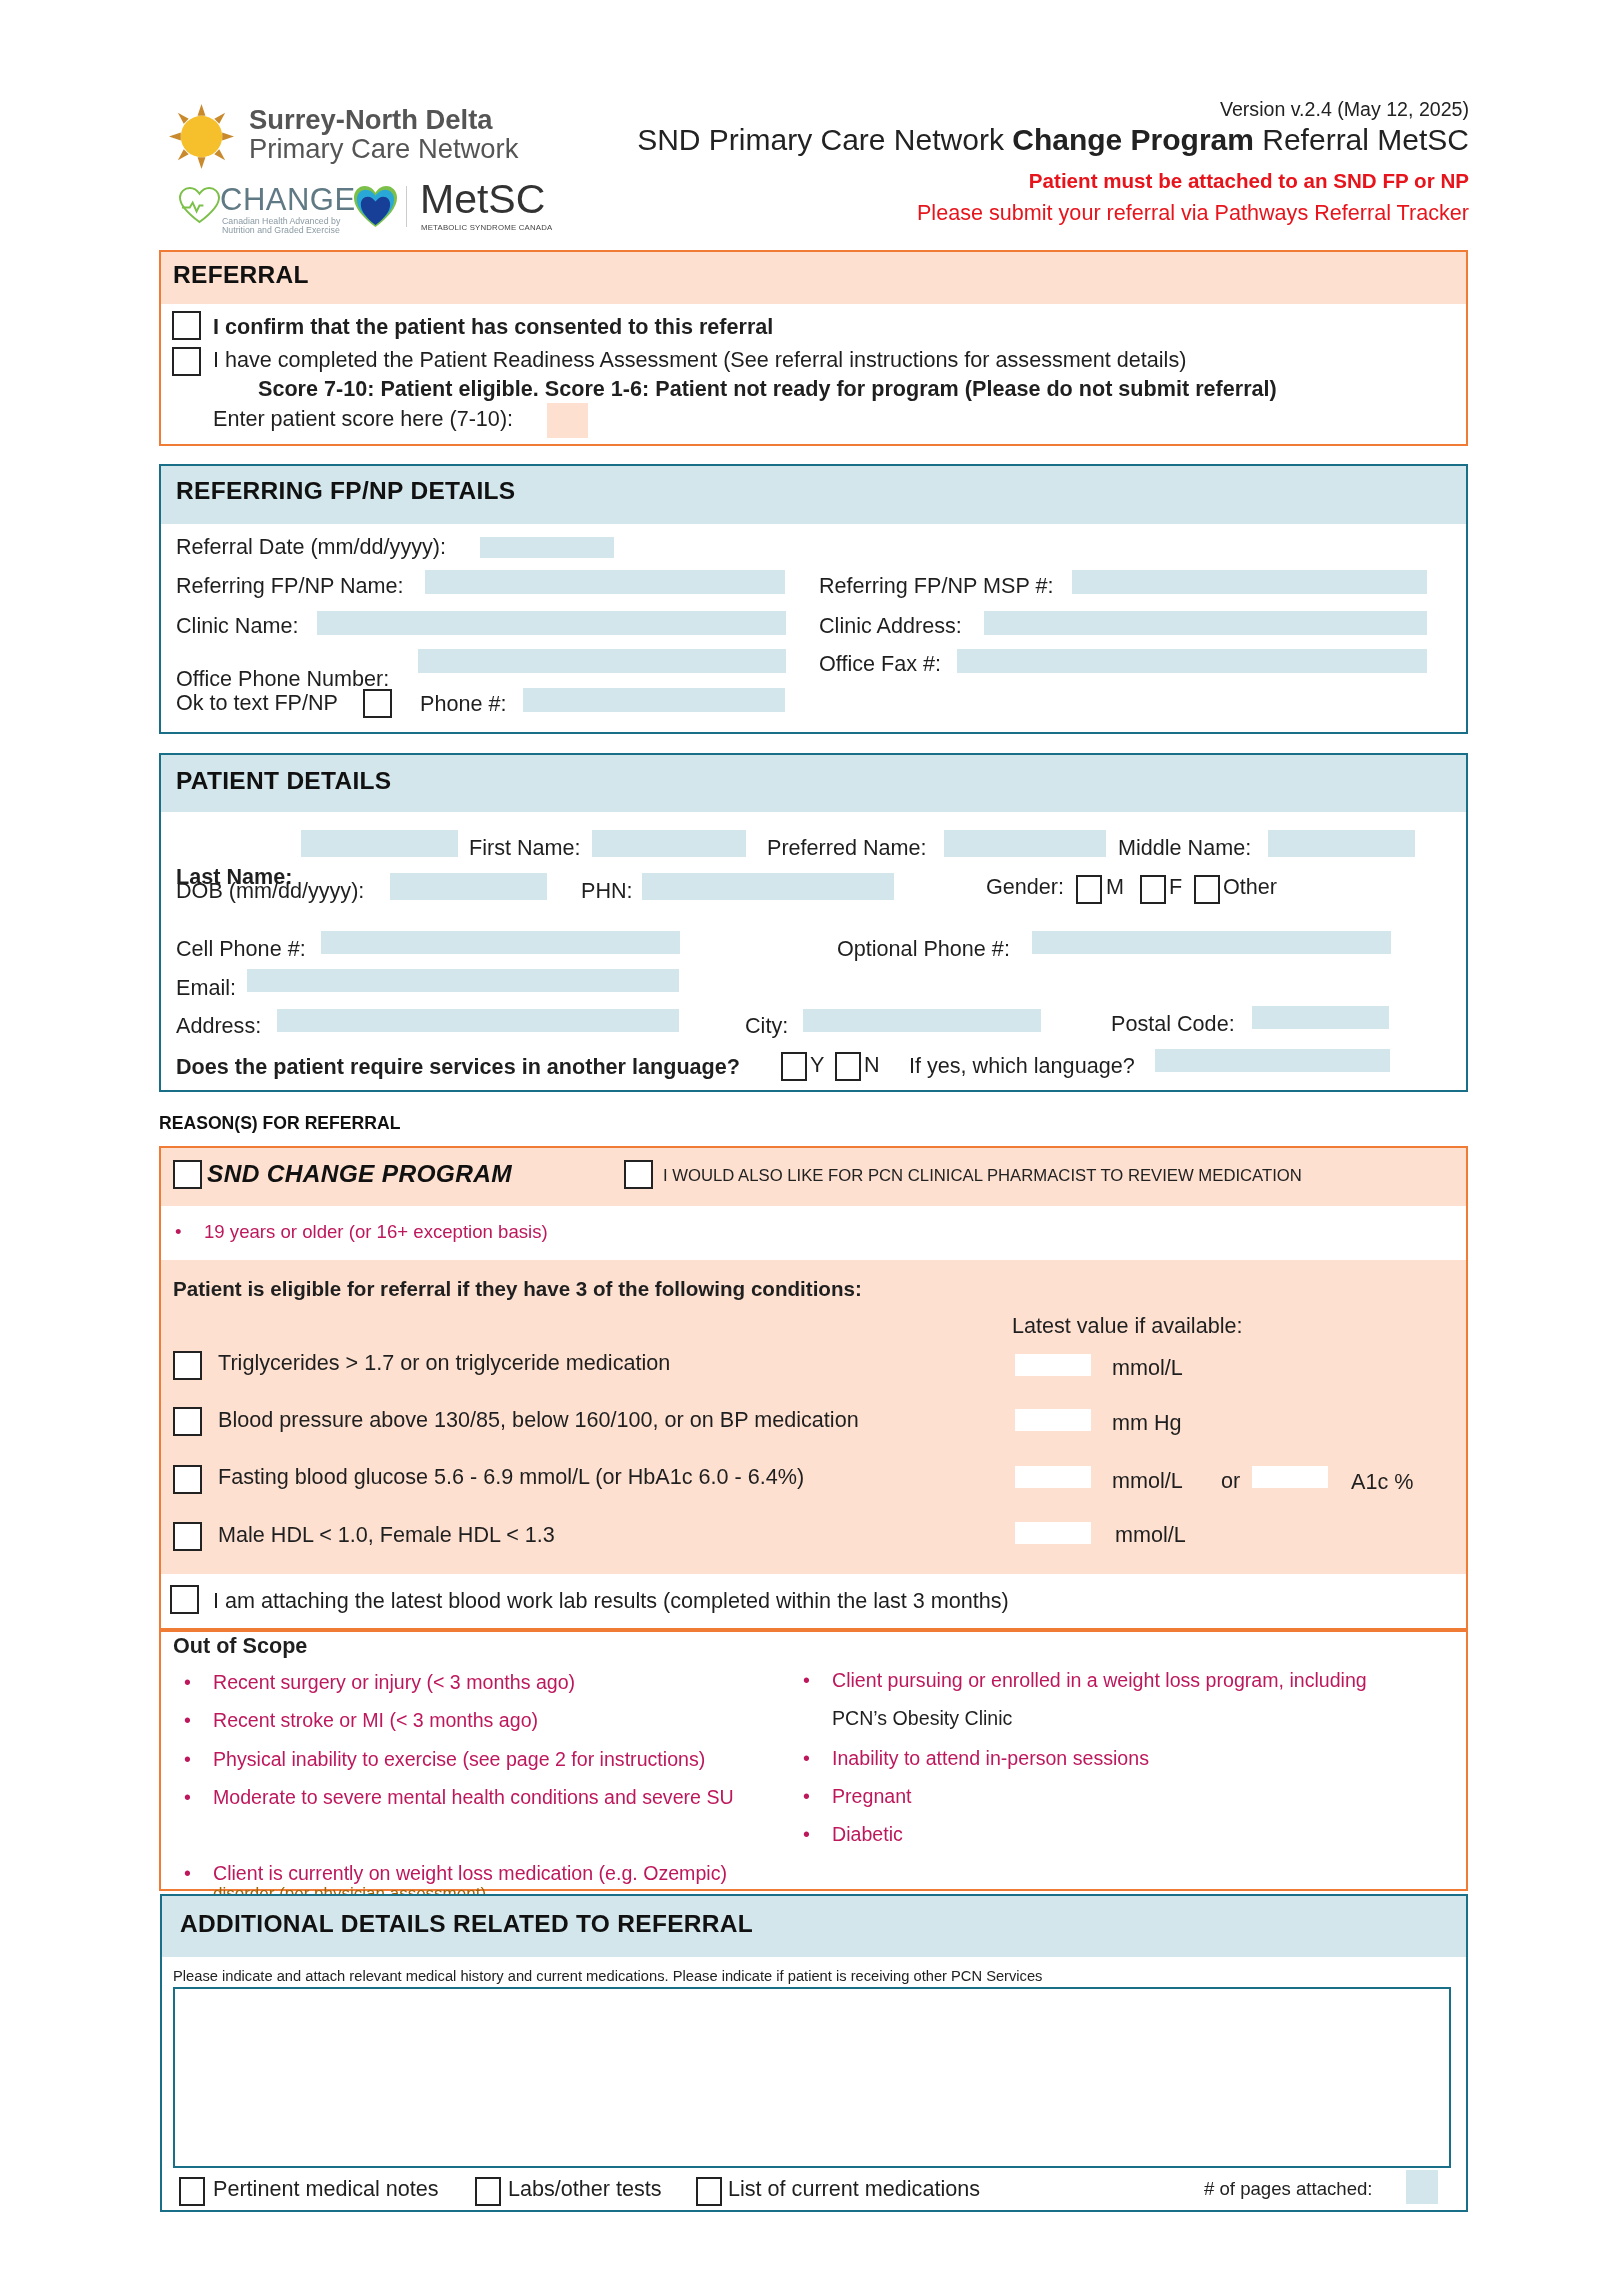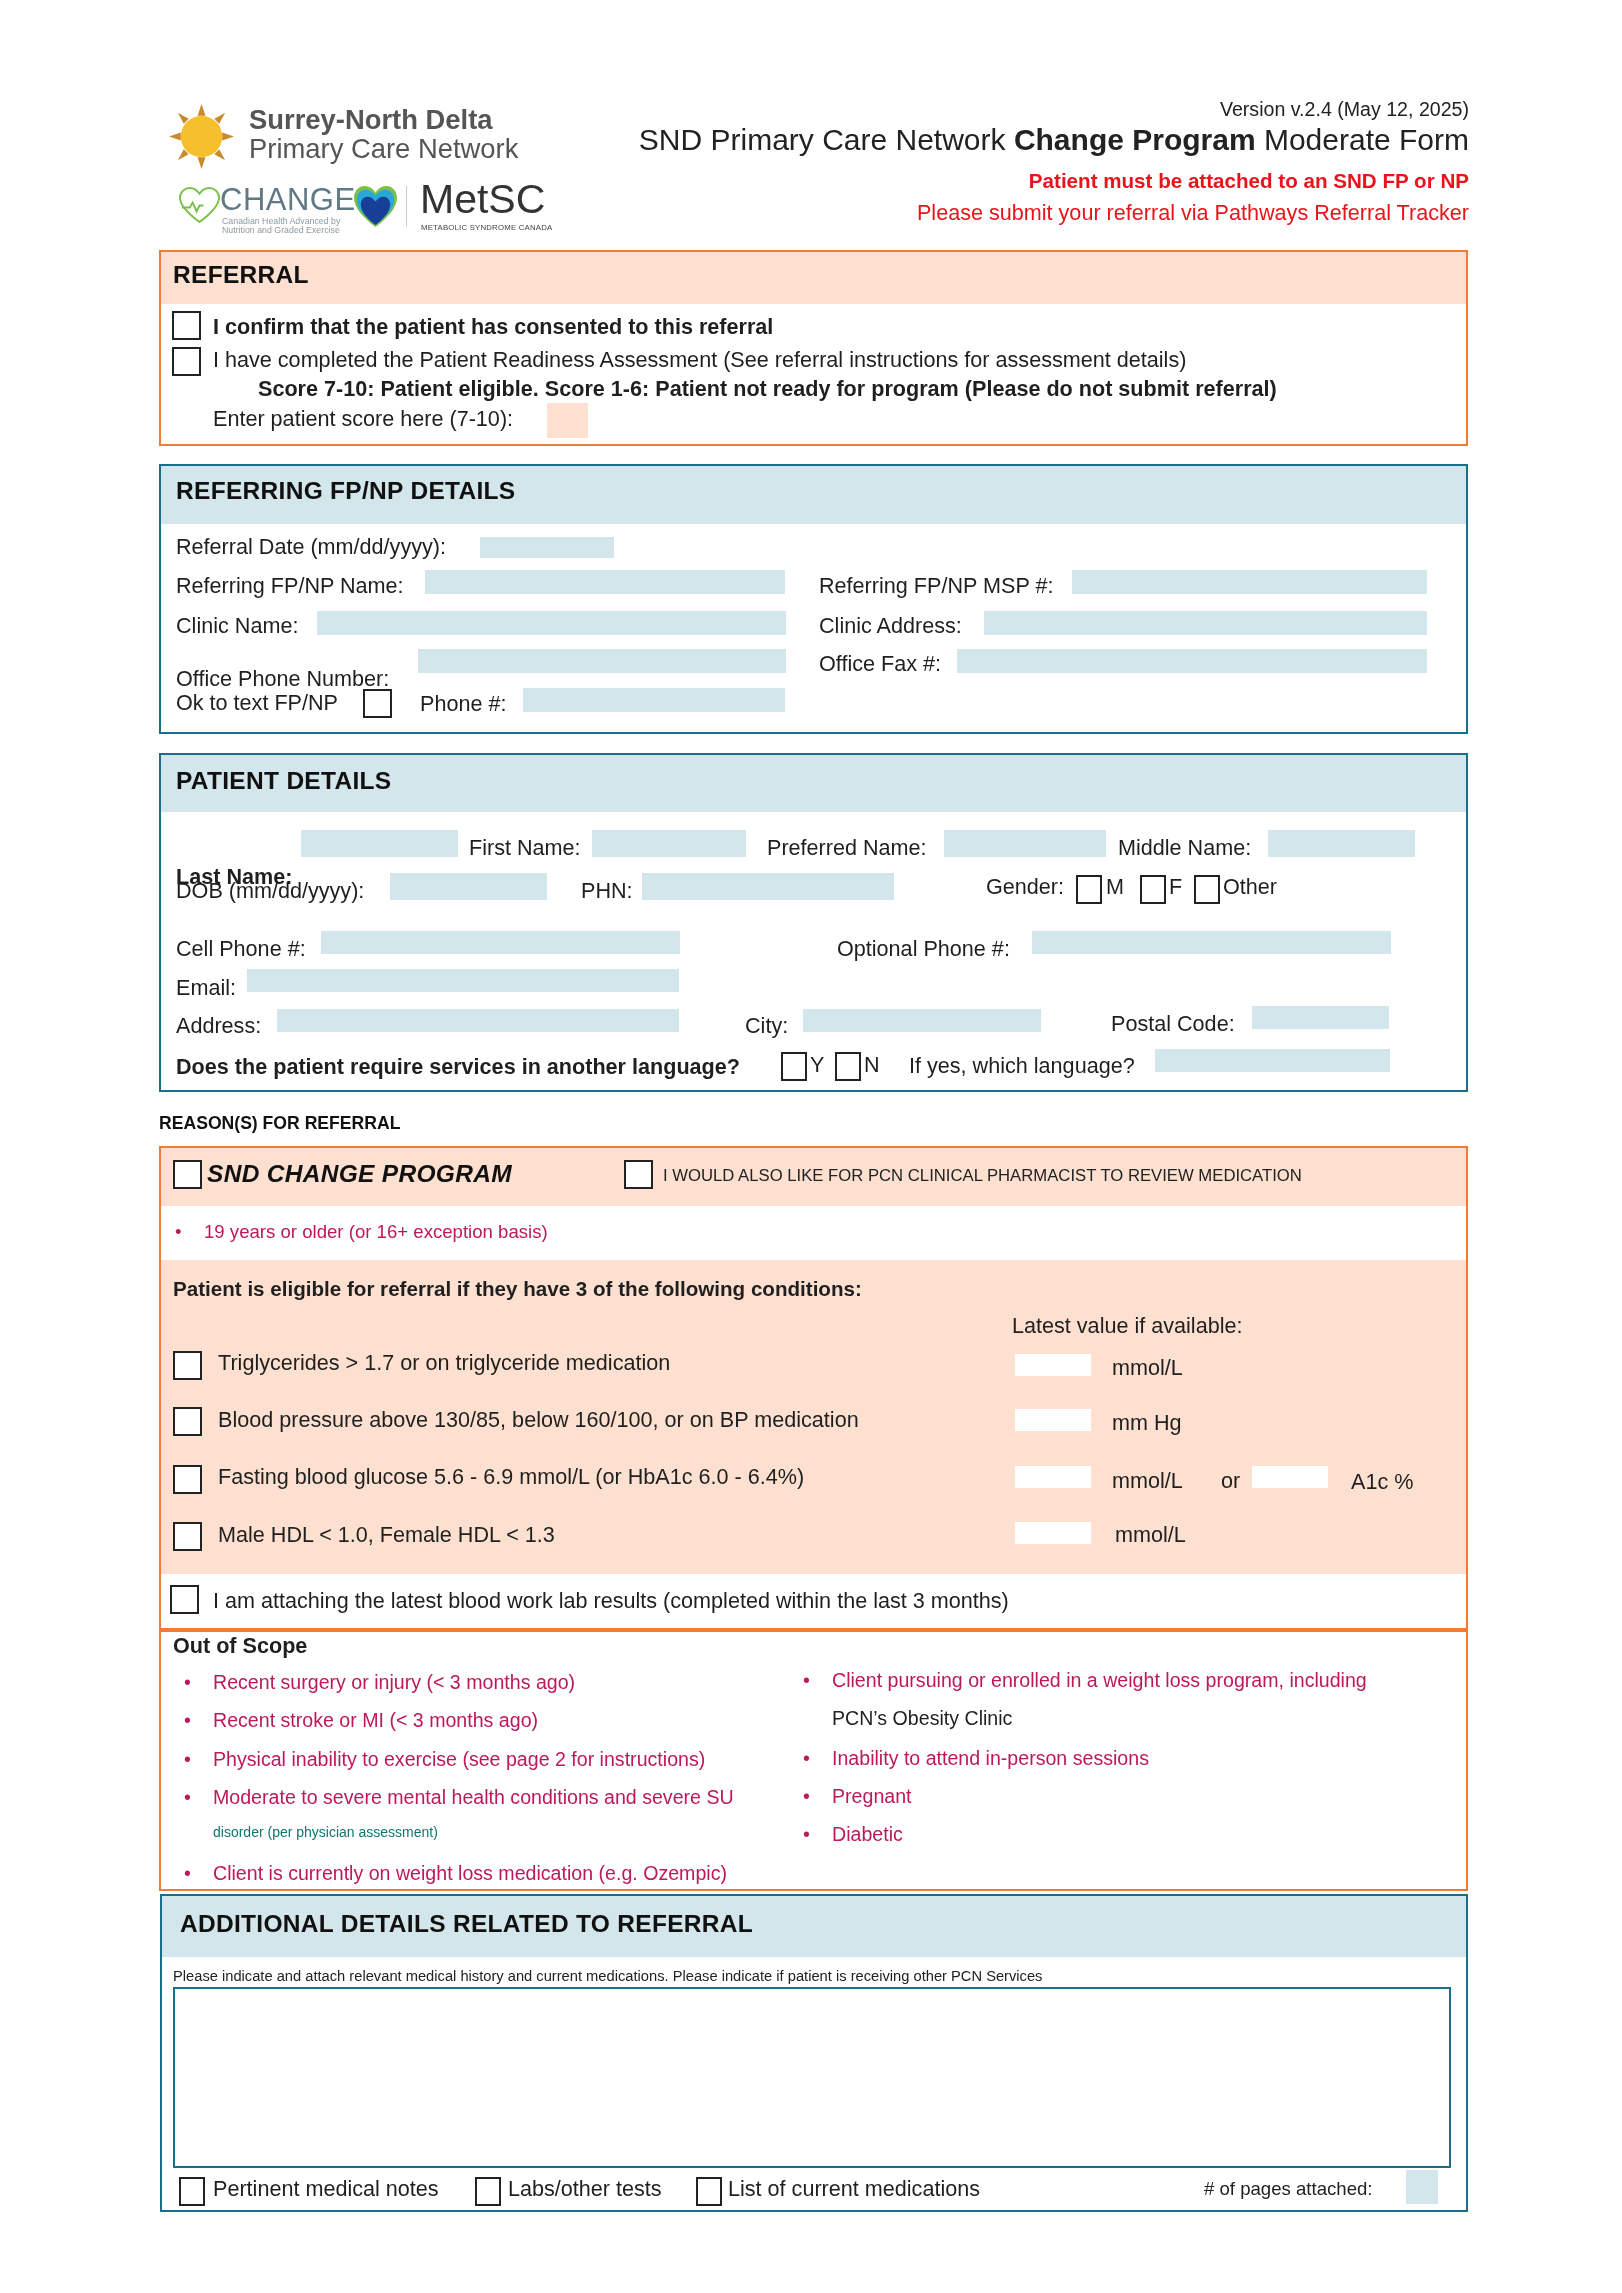--- a/index.html
+++ b/index.html
@@ -53,21 +53,21 @@
     <path d="M23 44 C 10 34, 1 24, 1 14 C 1 7, 6 2, 12 2 C 17 2, 21 5, 23 9 C 25 5, 29 2, 34 2 C 40 2, 45 7, 45 14 C 45 24, 36 34, 23 44 Z" fill="#7cc04a"></path>
     <path d="M23 42 C 12 33, 4 25, 4 16 C 4 10, 8 6, 13 6 C 17 6, 21 9, 23 12 C 25 9, 29 6, 33 6 C 38 6, 42 10, 42 16 C 42 25, 34 33, 23 42 Z" fill="#29a8d8"></path>
     <path d="M23 42 C 14 35, 8 28, 8 21 C 8 16, 11 13, 15 13 C 18 13, 21 15, 23 18 C 25 15, 28 13, 31 13 C 35 13, 38 16, 38 21 C 38 28, 32 35, 23 42 Z" fill="#173f97"></path>
   </svg>
   <div class="abs" style="left:406px;top:186px;width:1px;height:41px;background:#ccc;"></div>
   <div class="abs" style="left:420px;top:176px;font-size:41px;color:#333;">MetSC</div>
   <div class="abs" style="left:421px;top:223px;font-size:7.8px;color:#444;letter-spacing:0.2px;">METABOLIC SYNDROME CANADA</div>
 
   <div class="abs" style="right:153px;top:98px;font-size:19.6px;color:#222;text-align:center;white-space:nowrap;">Version v.2.4 (May 12, 2025)</div>
   <div class="abs" style="right:153px;top:123px;font-size:30px;color:#222;white-space:nowrap;">
-    <span>SND Primary Care Network </span><span class="bold">Change Program</span><span> Moderate Form</span>
+    <span>SND Primary Care Network </span><span class="bold">Change Program</span><span> Referral MetSC</span>
   </div>
   <div class="abs bold" style="right:153px;top:169px;font-size:20.6px;color:#e8141c;white-space:nowrap;">Patient must be attached to an SND FP or NP</div>
   <div class="abs" style="right:153px;top:200px;font-size:21.6px;color:#e8141c;white-space:nowrap;">Please submit your referral via Pathways Referral Tracker</div>
 </div>
 
 <div class="hdr-orange" style="left:160px;top:251px;width:1308px;height:53px;"></div>
 <div class="orange-box" style="left:159px;top:250px;width:1309px;height:196px;"></div>
 <div class="sect-title" style="left:173px;top:261px;">REFERRAL</div>
 
 <div class="cb" style="left:172px;top:311px;"></div>
@@ -197,21 +197,21 @@
 <div class="cb" style="left:170px;top:1585px;"></div>
 <div class="lbl" style="left:213px;top:1588px;">I am attaching the latest blood work lab results (completed within the last 3 months)</div>
 
 <div class="orange-box" style="left:159px;top:1628px;width:1309px;height:263px;"></div>
 <div class="lbl bold" style="left:173px;top:1633px;">Out of Scope</div>
 
 <div class="bullet" style="left:213px;top:1671px;">Recent surgery or injury (&lt; 3 months ago)</div>
 <div class="bullet" style="left:213px;top:1709px;">Recent stroke or MI (&lt; 3 months ago)</div>
 <div class="bullet" style="left:213px;top:1748px;">Physical inability to exercise (see page 2 for instructions)</div>
 <div class="bullet" style="left:213px;top:1786px;">Moderate to severe mental health conditions and severe SU</div>
-<div class="abs" style="left:213px;top:1824px;font-size:14px;white-space:nowrap;color:#0f766e;">disorder (per physician assessment)</div>
+<div class="abs" style="left:213px;top:1884px;font-size:17px;white-space:nowrap;color:#a16207;">disorder (per physician assessment)</div>
 <div class="bullet" style="left:213px;top:1862px;">Client is currently on weight loss medication (e.g. Ozempic)</div>
 
 <div class="bullet" style="left:832px;top:1669px;">Client pursuing or enrolled in a weight loss program, including</div>
 <div class="abs" style="left:832px;top:1707px;font-size:19.6px;white-space:nowrap;color:#1f1f1f;">PCN’s Obesity Clinic</div>
 <div class="bullet" style="left:832px;top:1747px;">Inability to attend in-person sessions</div>
 <div class="bullet" style="left:832px;top:1785px;">Pregnant</div>
 <div class="bullet" style="left:832px;top:1823px;">Diabetic</div>
 
 <div class="hdr-teal" style="left:162px;top:1896px;width:1304px;height:61px;"></div>
 <div class="teal-box" style="left:160px;top:1894px;width:1308px;height:318px;"></div>

